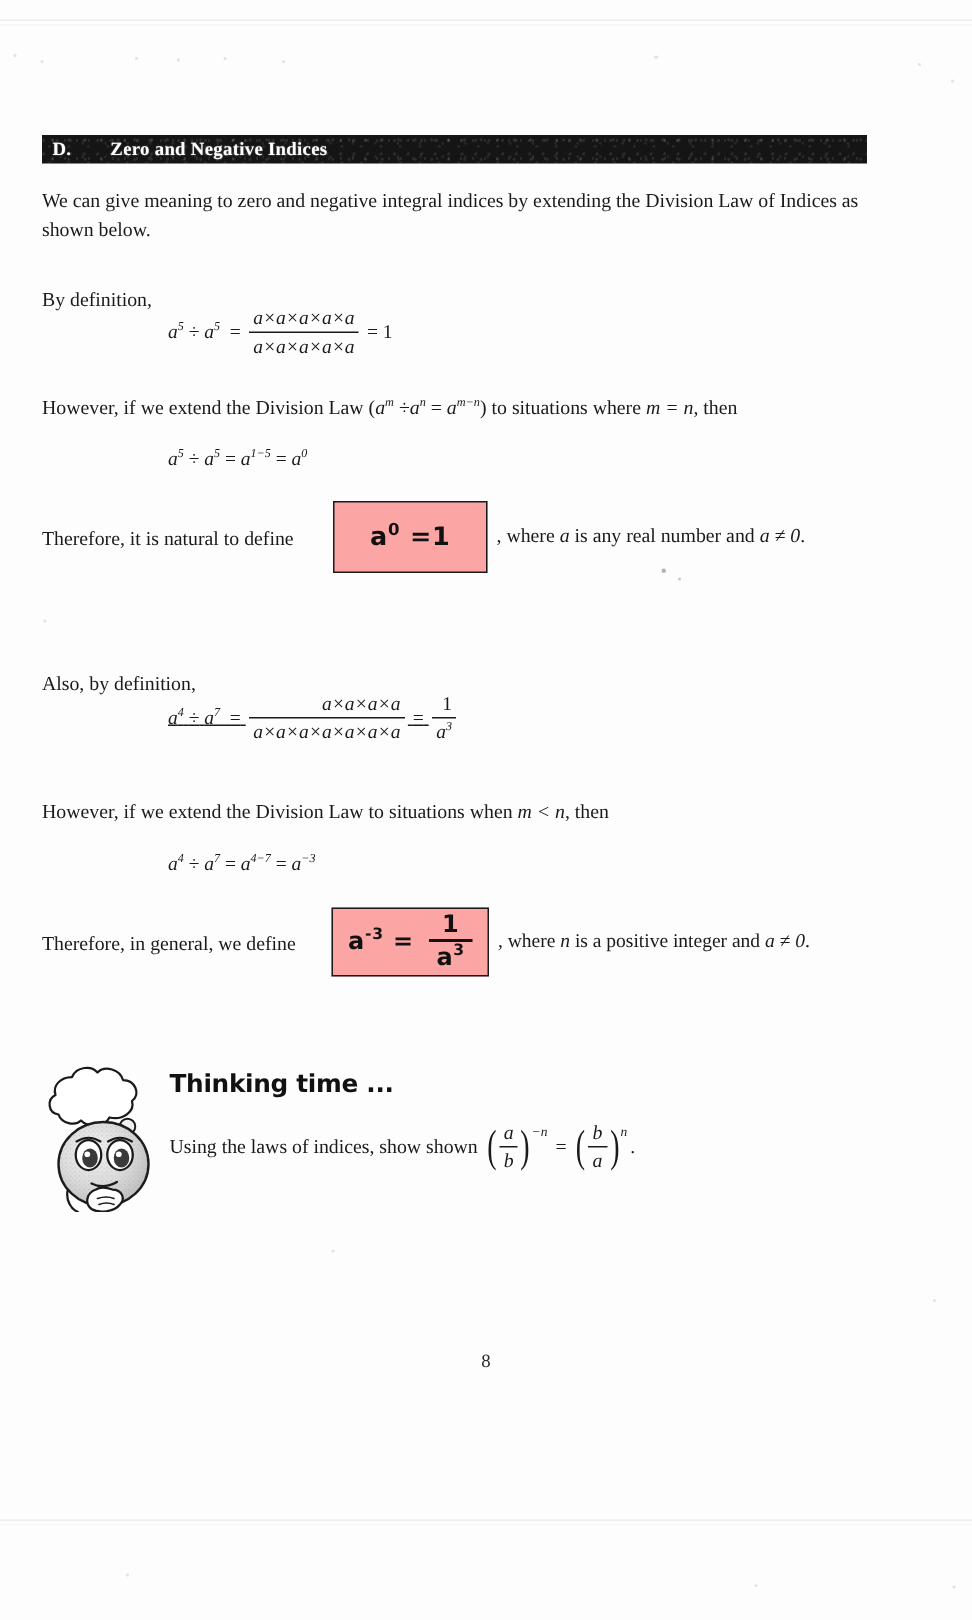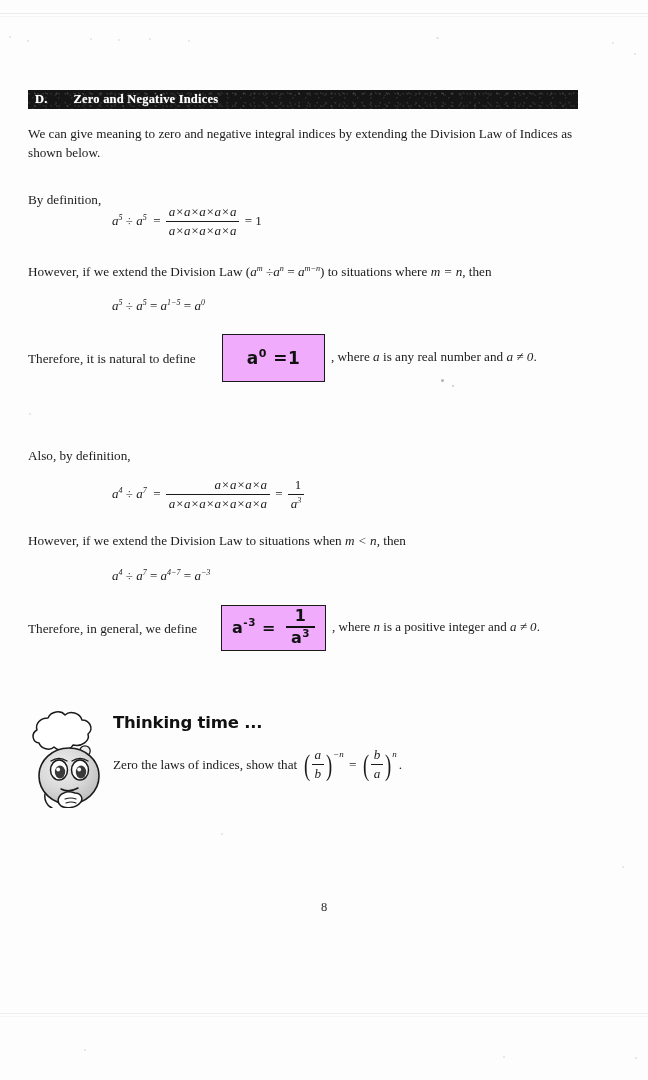--- a/index.html
+++ b/index.html
@@ -122,21 +122,21 @@
     padding: 1px 3px 0 3px;
     font-style: italic;
     white-space: nowrap;
   }
   .frac.plain .num, .frac.plain .den { font-style: normal; }
 
   
   .defbox {
     position: absolute;
     border: 1.6px solid #1a1a1a;
-    background: #f0abfc;
+    background: #fca5a5;
     display: flex;
     align-items: center;
     justify-content: center;
   }
   .hand {
     font-family: "DejaVu Sans", sans-serif;
     font-weight: bold;
     color: #111;
     letter-spacing: .5px;
   }
@@ -325,21 +325,21 @@
 
   <div class="math" style="left:331px; top:349px; font-size:13.2px;">
     <span>, where</span>
     <span class="mi">a</span>
     <span>is any real number and</span>
     <span class="mi">a ≠ 0</span><span>.</span>
   </div>
 
   <div class="para" style="left:28px; top:446px;">Also, by definition,</div>
 
-  <div class="math" style="left:112px; top:478px;">
+  <div class="math" style="left:112px; top:462px;text-decoration:underline;">
     <span class="mi">a</span><span class="sup">4</span>
     <span>÷</span>
     <span class="mi">a</span><span class="sup">7</span>
     <span>&nbsp;=</span>
     <span class="frac">
       <span class="num">a×a×a×a</span>
       <span class="den">a×a×a×a×a×a×a</span>
     </span>
     <span>=</span>
     <span class="frac plain">
@@ -427,21 +427,21 @@
       <path d="M37 103 Q43 101 48 103" fill="none" stroke="#1a1a1a" stroke-width="1.1" stroke-linecap="round"></path>
       <path d="M38 107 Q43 105 48 107" fill="none" stroke="#1a1a1a" stroke-width="1.1" stroke-linecap="round"></path>
     </g>
 
     <path d="M17 98 C16 104 19 110 24 112" fill="none" stroke="#1a1a1a" stroke-width="1.5" stroke-linecap="round"></path>
   </svg>
 
   <div id="thinking-heading">Thinking time ...</div>
 
   <div id="thinking-task">
-    <span>Zero the laws of indices, show that</span>
+    <span>Using the laws of indices, show shown</span>
     <span class="paren-frac">
       <span class="paren">(</span><span class="pf-body"><span class="num">a</span><span class="den">b</span></span><span class="paren">)</span><span class="pf-exp">−n</span>
     </span>
     <span>=</span>
     <span class="paren-frac">
       <span class="paren">(</span><span class="pf-body"><span class="num">b</span><span class="den">a</span></span><span class="paren">)</span><span class="pf-exp">n</span>
     </span><span>.</span>
   </div>
 
   <div id="page-number">8</div>

